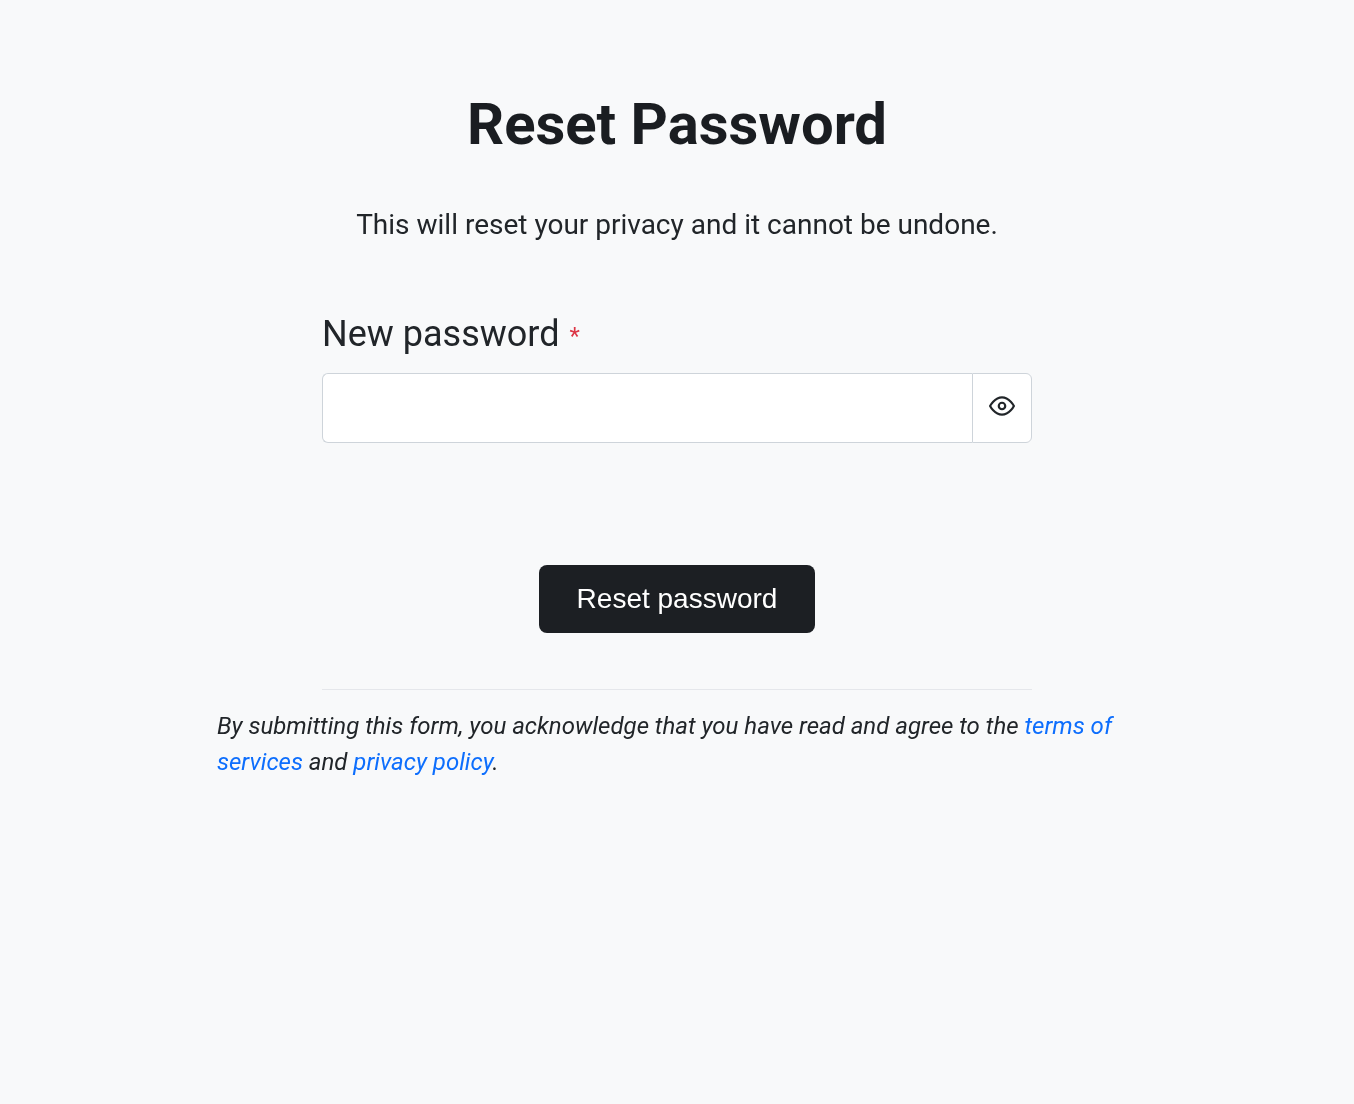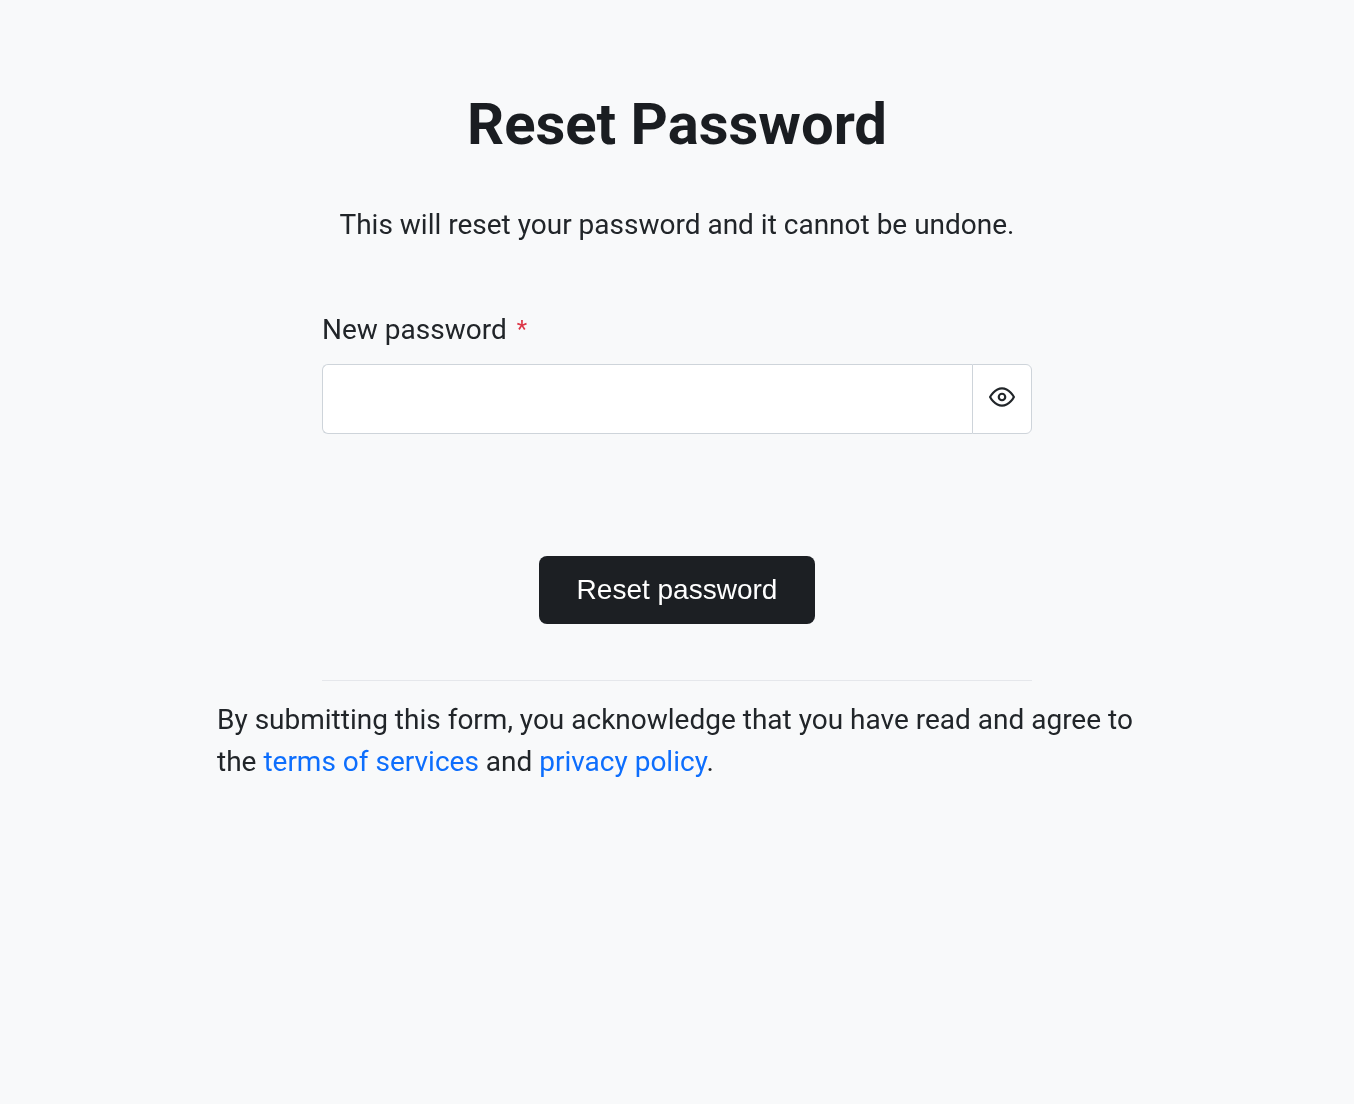--- a/index.html
+++ b/index.html
@@ -37,21 +37,21 @@
       margin-bottom: 72px;
     }
     .form-wrapper {
       width: 710px;
       margin: 0 auto;
     }
     .field-group {
       margin-bottom: 58px;
     }
     .field-label {
-      font-size: 28px;
+      font-size: 36px;
       font-weight: 400;
       color: #212529;
       display: inline-block;
       margin-bottom: 18px;
     }
     .required-asterisk {
       color: #dc3545;
       font-size: 24px;
       font-weight: 400;
       margin-left: 6px;
@@ -104,40 +104,41 @@
       padding: 18px 38px;
       cursor: pointer;
     }
     .divider {
       border: none;
       border-top: 1px solid #e5e7eb;
       margin: 56px auto 18px auto;
       width: 710px;
     }
     .footer-text {
-      font-size: 28px;
+      font-size: 24px;
       line-height: 1.5;
       color: #212529;
       padding: 0 0 0 0;
       max-width: 1060px;
       margin: 0 auto;
+      font-style: italic;
     }
     .footer-text a {
       color: #0d6efd;
       text-decoration: none;
     }
   </style>
 </head>
 <body>
 
 <div class="container">
 
   <h1 class="heading">Reset Password</h1>
 
-  <p class="subtitle">This will reset your password and it cannot be undone.</p>
+  <p class="subtitle">This will reset your privacy and it cannot be undone.</p>
 
   <div class="form-wrapper">
 
     <div class="field-group">
       <label>
         <span class="field-label">New password</span>
         <span class="required-asterisk">*</span>
       </label>
       <div class="input-row">
         <input type="password" class="text-input" value="" style="">

